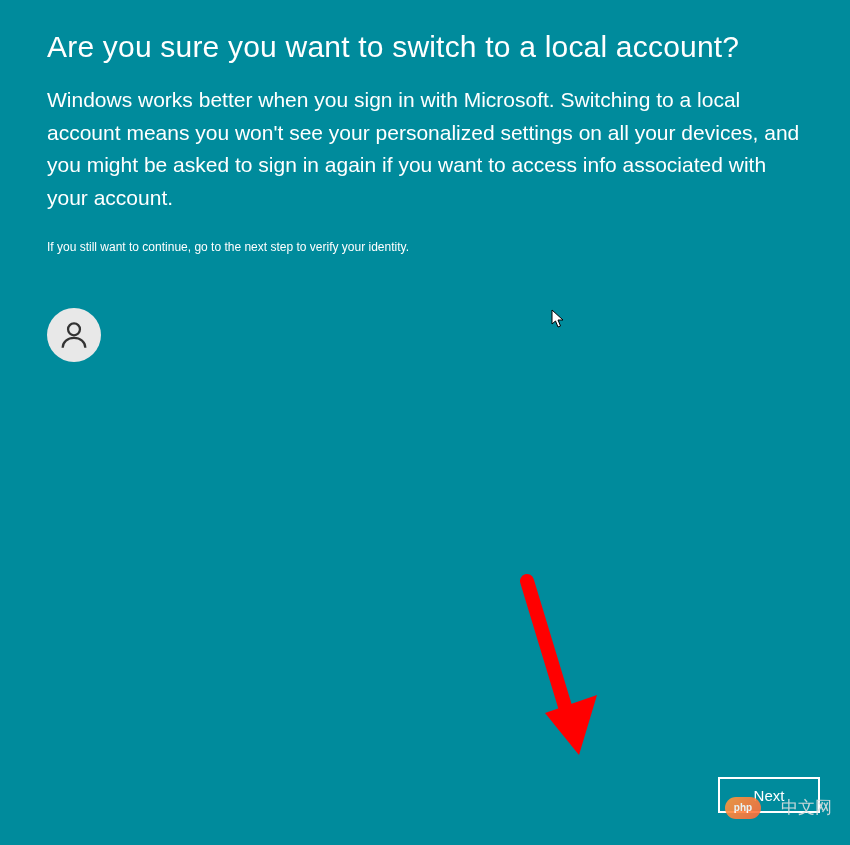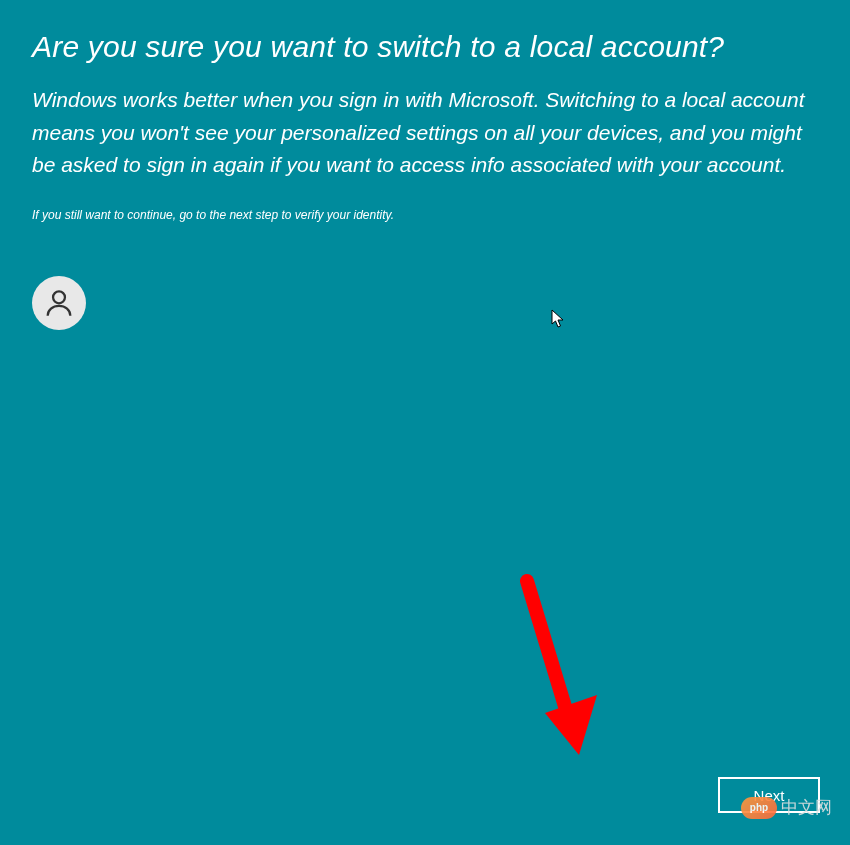--- a/index.html
+++ b/index.html
@@ -10,22 +10,21 @@
     body {
       width: 850px;
       height: 845px;
       background-color: #008b9c;
       font-family: "Segoe UI", Arial, sans-serif;
       color: #ffffff;
       position: relative;
       overflow: hidden;
     }
     .content {
-      padding: 30px 32px;
-      font-style: italic;
+      padding: 30px 47px;
     }
     .title {
       font-size: 30px;
       font-weight: 300;
       margin-bottom: 20px;
       letter-spacing: 0.2px;
     }
     .description {
       font-size: 21px;
       font-weight: 400;
@@ -88,21 +87,21 @@
       left: 515px;
       top: 573px;
       pointer-events: none;
     }
     .watermark {
       position: absolute;
       bottom: 26px;
       right: 18px;
       display: flex;
       align-items: center;
-      gap: 4px;
+      gap: 20px;
       opacity: 0.9;
       pointer-events: none;
     }
     .watermark-logo {
       width: 36px;
       height: 22px;
       background: linear-gradient(135deg, #ff9a3c, #ff6a3c);
       border-radius: 11px;
       display: flex;
       align-items: center;

